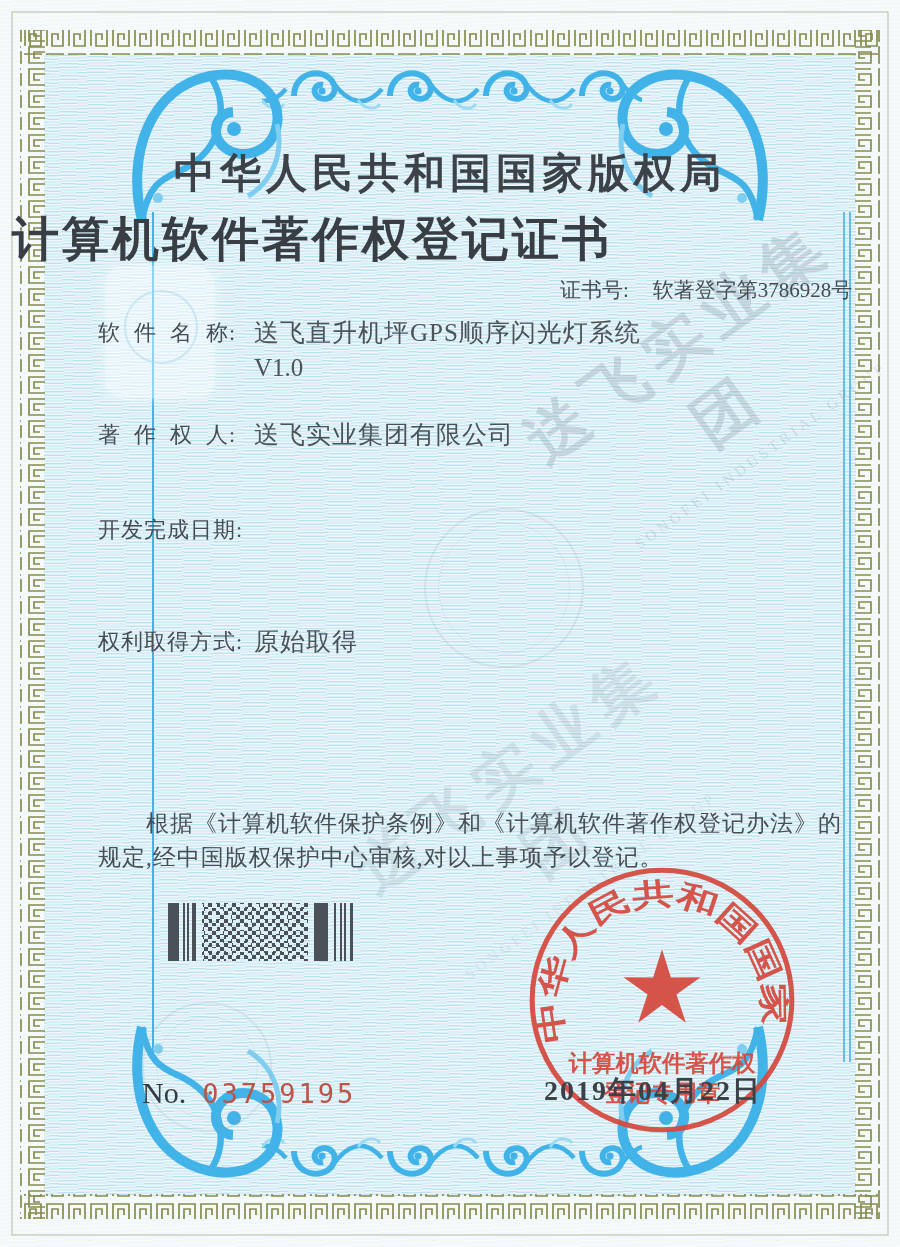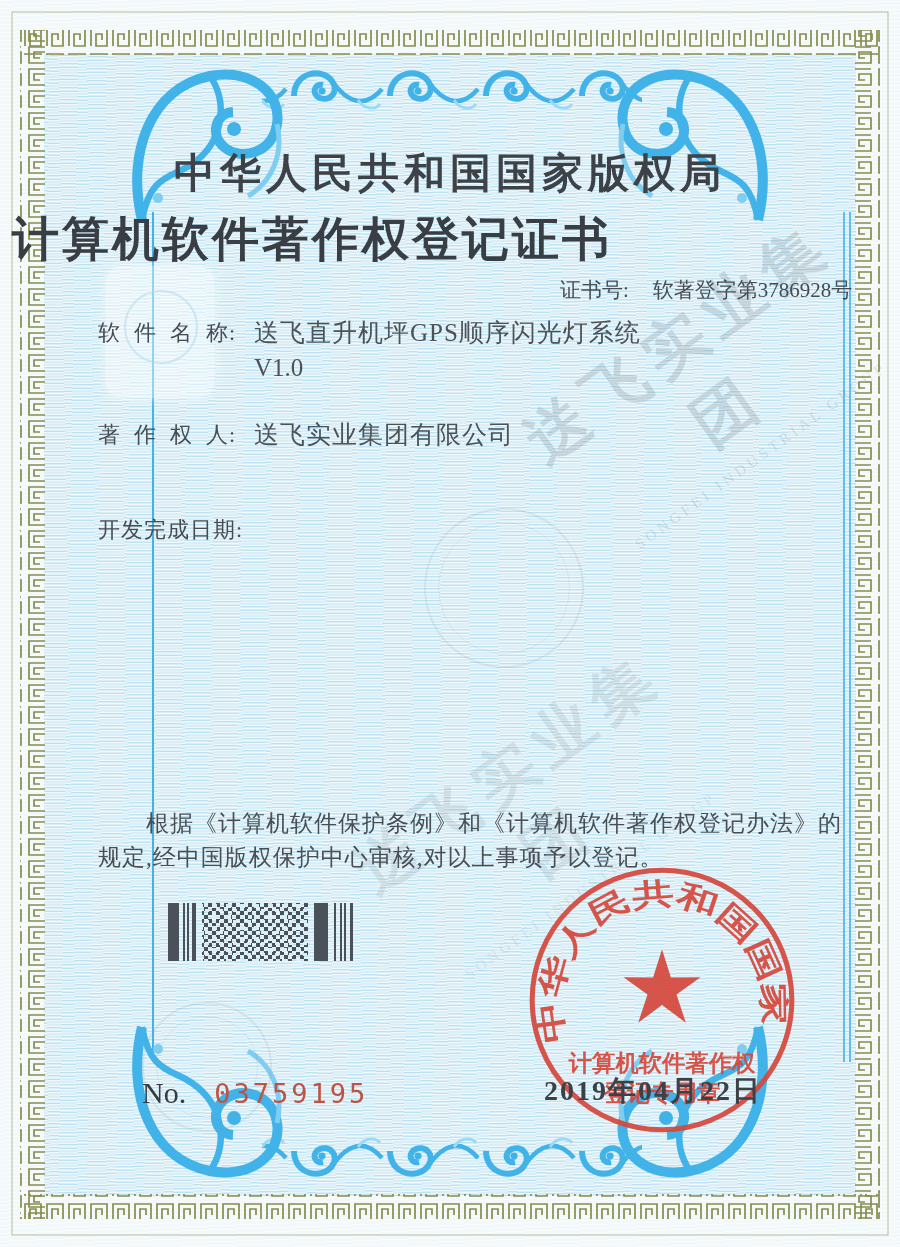--- a/index.html
+++ b/index.html
@@ -41,21 +41,21 @@
     position:absolute;left:156px;top:-2px;font-size:25px;color:#4b5258;
     letter-spacing:1px;white-space:pre;
   }
   .vline2{position:absolute;left:254px;top:354px;z-index:5;font-size:25px;color:#4b5258;}
   .stmt1{position:absolute;left:146px;top:808px;z-index:5;font-size:23px;letter-spacing:1px;color:#474e55;white-space:pre;}
   .stmt2{position:absolute;left:98px;top:842px;z-index:5;font-size:23px;letter-spacing:1px;color:#474e55;white-space:pre;}
   .serial{position:absolute;left:142px;top:1076px;z-index:6;}
   .serial .no{font-size:30px;color:#353c43;}
   .serial .num{
     font-family:"DejaVu Sans Mono",monospace;font-size:27px;color:#bd5347;
-    letter-spacing:3px;margin-left:28px;
+    letter-spacing:3px;margin-left:16px;
   }
   .issue-date{
     position:absolute;left:544px;top:1072px;z-index:8;
     font-size:28px;font-weight:700;letter-spacing:2px;color:#3b4147;
   }
   .seal-wrap{position:absolute;left:520px;top:858px;width:284px;height:284px;z-index:7;opacity:.92;}
   .barcode{position:absolute;left:168px;top:903px;z-index:5;}
   
   .wm{
     position:absolute;z-index:3;text-align:center;pointer-events:none;
@@ -166,20 +166,24 @@
     <span class="flabel">软  件  名  称:</span>
     <span class="fvalue">送飞直升机坪GPS顺序闪光灯系统</span>
   </div>
   <div class="vline2">V1.0</div>
   <div class="frow" style="top:420px">
     <span class="flabel">著  作  权  人:</span>
     <span class="fvalue">送飞实业集团有限公司</span>
   </div>
   <div class="frow" style="top:515px">
     <span class="flabel">开发完成日期:</span>
+  </div>
+  <div class="frow" style="top:627px">
+    <span class="flabel">权利取得方式:</span>
+    <span class="fvalue">原始取得</span>
   </div>
 
   <div class="stmt1">根据《计算机软件保护条例》和《计算机软件著作权登记办法》的</div>
   <div class="stmt2">规定,经中国版权保护中心审核,对以上事项予以登记。</div>
 
   <svg class="barcode" width="208" height="58" aria-hidden="true">
     <defs>
       <pattern id="dm1" width="8" height="8" patternUnits="userSpaceOnUse">
         <rect width="4" height="4" fill="#4a5158"></rect>
           <rect x="4" y="4" width="4" height="4" fill="#4a5158"></rect>

